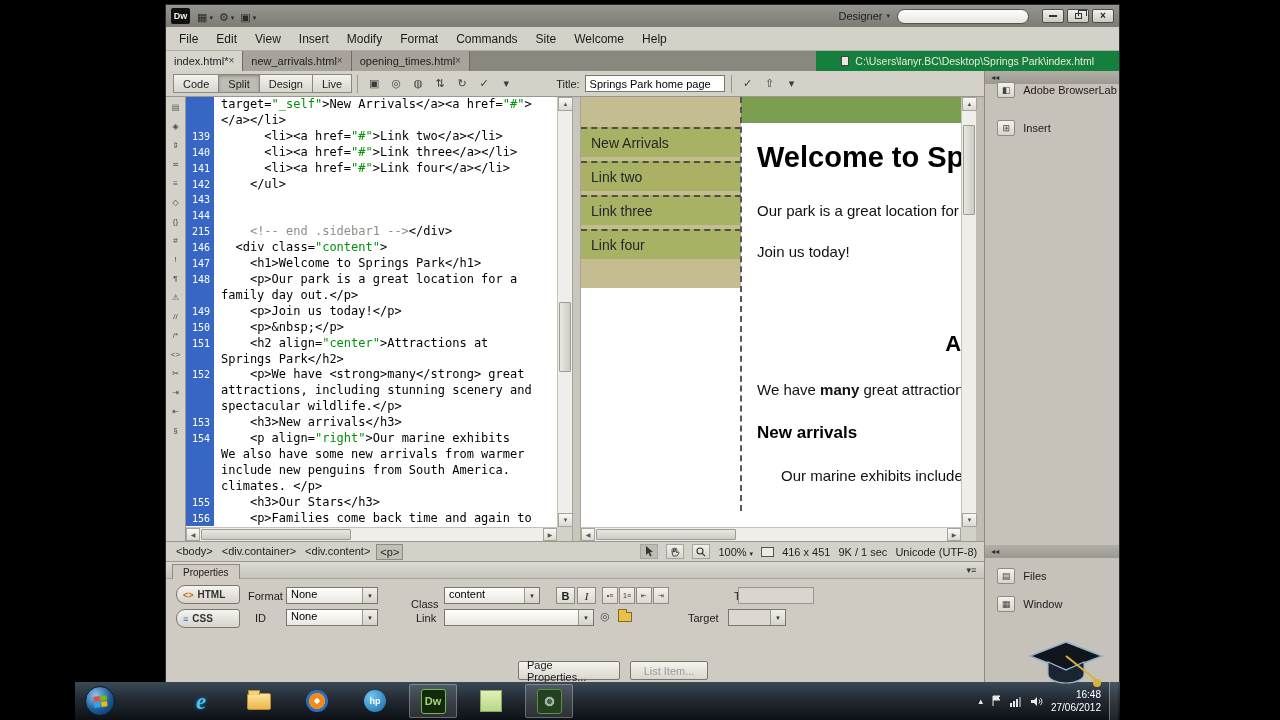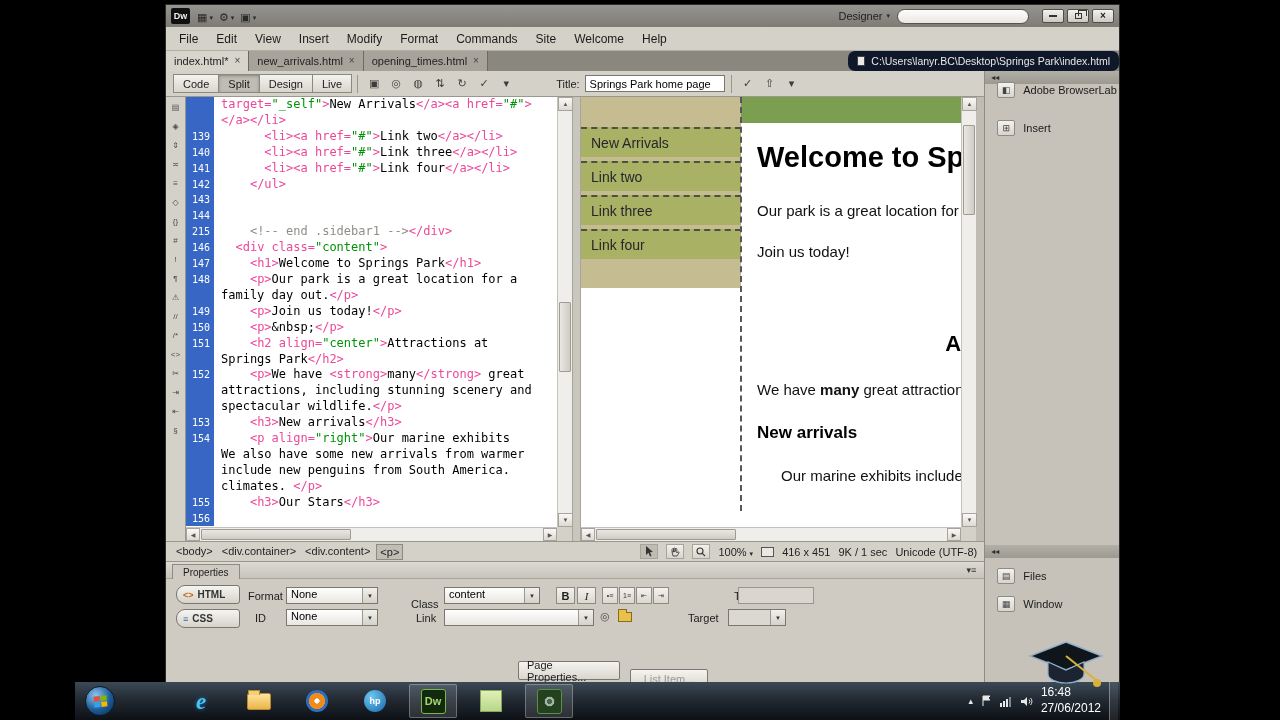--- a/index.html
+++ b/index.html
@@ -25,24 +25,24 @@
   .restore-glyph { position:relative; width:7px; height:6px; border:1px solid #333; display:block; }
   .restore-glyph::before { content:''; position:absolute; left:2px; top:-4px; width:7px; height:5px; border:1px solid #333; border-bottom:none; }
 
   
   #menubar { height:24px; background:#D4D1C9; border-bottom:1px solid #b1aea6; display:flex; align-items:center; padding-left:4px; }
   .menu-item { padding:0 9px; font-size:12px; color:#1b1b1b; line-height:24px; }
 
   
   #tabbar { height:20px; background:#8A877F; display:flex; align-items:stretch; }
   #tabstrip { display:flex; }
-  .tab { display:flex; align-items:center; gap:6px; padding:0 8px; font-size:11px; background:#A7A39B; color:#1f1f1f; border-right:1px solid #6d6a64; }
+  .tab { display:flex; align-items:center; padding:0 8px; font-size:11px; background:#A7A39B; color:#1f1f1f; border-right:1px solid #6d6a64; }
   .tab.active { background:#D7D4CC; }
   .tab .x { font-size:10px; color:#444; line-height:1; }
-  .pathbar { margin-left:auto; background:#0f172a; color:#E9E7E2; font-size:10.5px; display:flex; align-items:center; gap:6px; padding:0 9px;border-radius:7px; }
+  .pathbar { margin-left:auto; background:#15803d; color:#E9E7E2; font-size:10.5px; display:flex; align-items:center; gap:6px; padding:0 25px; }
   .doc-ic { width:8px; height:10px; background:#ece9e4; border:1px solid #44423e; }
 
   
   #workrow { display:flex; height:612px; }
   #leftcol { width:820px; display:flex; flex-direction:column; }
 
   
   #doctoolbar { height:26px; background:#D4D1C9; border-bottom:1px solid #9A978F; display:flex; align-items:center; padding-left:7px; }
   #viewbtns { display:flex; }
   .viewbtn { height:19px; padding:0 9px; font-size:11px; display:flex; align-items:center; background:linear-gradient(#F4F2ED,#D9D6CE); border:1px solid #8B887F; margin-right:-1px; color:#1c1c1c; }
@@ -56,21 +56,21 @@
   
   #mainpanes { height:444px; display:flex; background:#BFBCB4; }
   #codebar { width:20px; background:#D4D1C9; border-right:1px solid #9A978F; display:flex; flex-direction:column; align-items:center; padding-top:2px; gap:3px; overflow:hidden; }
   .cbar-ic { width:16px; height:16px; display:grid; place-items:center; font-size:8px; color:#4a4a4a; }
 
   #codepane { width:386px; position:relative; background:#fff; }
   #codelines { position:absolute; left:0; top:0; width:371px; height:430px; overflow:hidden; font-family:"DejaVu Sans Mono",monospace; font-size:12px; line-height:15.9px; }
   .cl { display:flex; white-space:pre; }
   .ln { flex:0 0 28px; width:28px; background:#3766C4; color:#fff; font-size:10px; text-align:right; padding-right:4px; }
   .ct { padding-left:7px; }
-  .c-t { color:#ec4899; } .c-v { color:#009207; } .c-c { color:#8F8F88; } .c-x { color:#000; }
+  .c-t { color:#000000; } .c-v { color:#009207; } .c-c { color:#8F8F88; } .c-x { color:#000; }
 
   
   .vscroll { position:absolute; right:0; top:0; width:15px; height:430px; background:#EFEEEB; border-left:1px solid #C5C2BA; }
   .sb-btn { position:absolute; left:0; width:15px; height:14px; background:linear-gradient(#FAF9F7,#DDDAD3); border:1px solid #A7A49C; display:grid; place-items:center; font-size:6px; color:#555; }
   .sb-up { top:0; } .sb-dn { bottom:0; }
   .sb-thumb { position:absolute; left:1px; width:12px; background:linear-gradient(90deg,#E9E7E2,#CFCCC4); border:1px solid #9E9B93; border-radius:1px; }
   .hscroll { position:absolute; left:0; bottom:0; height:14px; background:#EFEEEB; border-top:1px solid #C5C2BA; }
   .hs-btn { position:absolute; top:0; width:14px; height:13px; background:linear-gradient(#FAF9F7,#DDDAD3); border:1px solid #A7A49C; display:grid; place-items:center; font-size:6px; color:#555; }
   .hs-l { left:0; } .hs-r { right:0; }
   .hs-thumb { position:absolute; top:1px; height:11px; background:linear-gradient(#E9E7E2,#CFCCC4); border:1px solid #9E9B93; border-radius:1px; }
@@ -145,21 +145,21 @@
   .tb-app.folder { width:24px; height:17px; background:linear-gradient(#ffe49c,#e9b54a); border:1px solid #b98a2e; border-radius:2px; position:relative; }
   .tb-app.folder::before { content:''; position:absolute; top:-4px; left:0; width:10px; height:4px; background:#f3cf7a; border:1px solid #b98a2e; border-bottom:none; }
   .tb-app.media { width:22px; height:22px; border-radius:50%; background:radial-gradient(circle,#fff 16%,#f08a1d 17% 52%,#2a70c2 53%); }
   .tb-app.hp { width:22px; height:22px; border-radius:50%; background:radial-gradient(circle at 32% 30%,#6fc6f2,#1668a8); color:#fff; font-size:9px; font-weight:bold; display:grid; place-items:center; }
   .tb-app.dw { width:25px; height:25px; background:#12290f; border:1px solid #77b74a; border-radius:3px; color:#a5d76e; font-weight:bold; font-size:11px; display:grid; place-items:center; }
   .tb-app.notes { width:22px; height:22px; background:linear-gradient(#dff0b8,#b8d788); border:1px solid #8aa55c; }
   .tb-app.rec { width:25px; height:25px; background:#23401f; border:1px solid #5d8f4a; border-radius:3px; position:relative; }
   .tb-app.rec::after { content:''; position:absolute; left:6px; top:6px; width:11px; height:11px; border-radius:50%; background:radial-gradient(circle,#50614f 35%,#9fb9a0 36% 60%,#3a4a39 61%); }
   #tray { margin-left:auto; display:flex; align-items:center; gap:8px; padding-right:2px; }
   .tray-glyph { color:#e8e8e8; font-size:9px; }
-  .clock { color:#fff; font-size:12px; text-align:left; line-height:1.3; }
+  .clock { color:#fff; font-size:10px; text-align:right; line-height:1.3; }
   .show-desktop { width:9px; height:38px; background:rgba(255,255,255,.08); border-left:1px solid rgba(255,255,255,.35); }
 
   
   #gradcap { position:absolute; left:1026px; top:636px; z-index:10; }
 </style>
 </head>
 <body>
 
 <div id="stage">
   <div id="app">
@@ -308,21 +308,21 @@
                 <div class="cl"><span class="ln"></span><span class="ct"><span class="c-x">Springs Park</span><span class="c-t">&lt;/h2&gt;</span></span></div>
                 <div class="cl"><span class="ln">152</span><span class="ct"><span class="c-x">    </span><span class="c-t">&lt;p&gt;</span><span class="c-x">We have </span><span class="c-t">&lt;strong&gt;</span><span class="c-x">many</span><span class="c-t">&lt;/strong&gt;</span><span class="c-x"> great</span></span></div>
                 <div class="cl"><span class="ln"></span><span class="ct"><span class="c-x">attractions, including stunning scenery and</span></span></div>
                 <div class="cl"><span class="ln"></span><span class="ct"><span class="c-x">spectacular wildlife.</span><span class="c-t">&lt;/p&gt;</span></span></div>
                 <div class="cl"><span class="ln">153</span><span class="ct"><span class="c-x">    </span><span class="c-t">&lt;h3&gt;</span><span class="c-x">New arrivals</span><span class="c-t">&lt;/h3&gt;</span></span></div>
                 <div class="cl"><span class="ln">154</span><span class="ct"><span class="c-x">    </span><span class="c-t">&lt;p align=</span><span class="c-v">"right"</span><span class="c-t">&gt;</span><span class="c-x">Our marine exhibits</span></span></div>
                 <div class="cl"><span class="ln"></span><span class="ct"><span class="c-x">We also have some new arrivals from warmer</span></span></div>
                 <div class="cl"><span class="ln"></span><span class="ct"><span class="c-x">include new penguins from South America.</span></span></div>
                 <div class="cl"><span class="ln"></span><span class="ct"><span class="c-x">climates. </span><span class="c-t">&lt;/p&gt;</span></span></div>
                 <div class="cl"><span class="ln">155</span><span class="ct"><span class="c-x">    </span><span class="c-t">&lt;h3&gt;</span><span class="c-x">Our Stars</span><span class="c-t">&lt;/h3&gt;</span></span></div>
-                <div class="cl"><span class="ln">156</span></div>
+                <div class="cl"><span class="ln">156</span><span class="ct"><span class="c-x">    </span><span class="c-t">&lt;p&gt;</span><span class="c-x">Families come back time and again to</span></span></div>
               </div>
             <div class="vscroll">
               <div class="sb-btn sb-up">▲</div>
               <div class="sb-thumb" style="top:205px;height:70px;"></div>
               <div class="sb-btn sb-dn">▼</div>
             </div>
             <div class="hscroll" style="width:371px;">
               <div class="hs-btn hs-l">◀</div>
               <div class="hs-thumb" style="left:15px;width:150px;"></div>
               <div class="hs-btn hs-r">▶</div>
@@ -448,21 +448,21 @@
             </div>
             <span class="pt-ic" style="left:434px;top:31px;">◎</span>
             <span class="mini-folder" style="left:452px;top:33px;"></span>
             <span class="plbl" style="left:522px;top:33px;">Target</span>
             <div class="combo disabled" style="left:562px;top:30px;width:58px;">
               <span class="val"></span>
               <span class="drop">▼</span>
             </div>
 
             <div class="pbtn" style="left:352px;top:82px;width:102px;">Page Properties...</div>
-            <div class="pbtn disabled" style="left:464px;top:90px;width:78px;">List Item...</div>
+            <div class="pbtn disabled" style="left:464px;top:82px;width:78px;">List Item...</div>
           </div>
         </div>
       </div>
 
       <div id="dock">
           <div class="dock-head" style="top: 0px;">◂◂</div>
           <div class="dock-item" style="top: 6px;">
             <span class="dock-ic">◧</span>
             <span class="dock-label">Adobe BrowserLab</span>
           </div>

